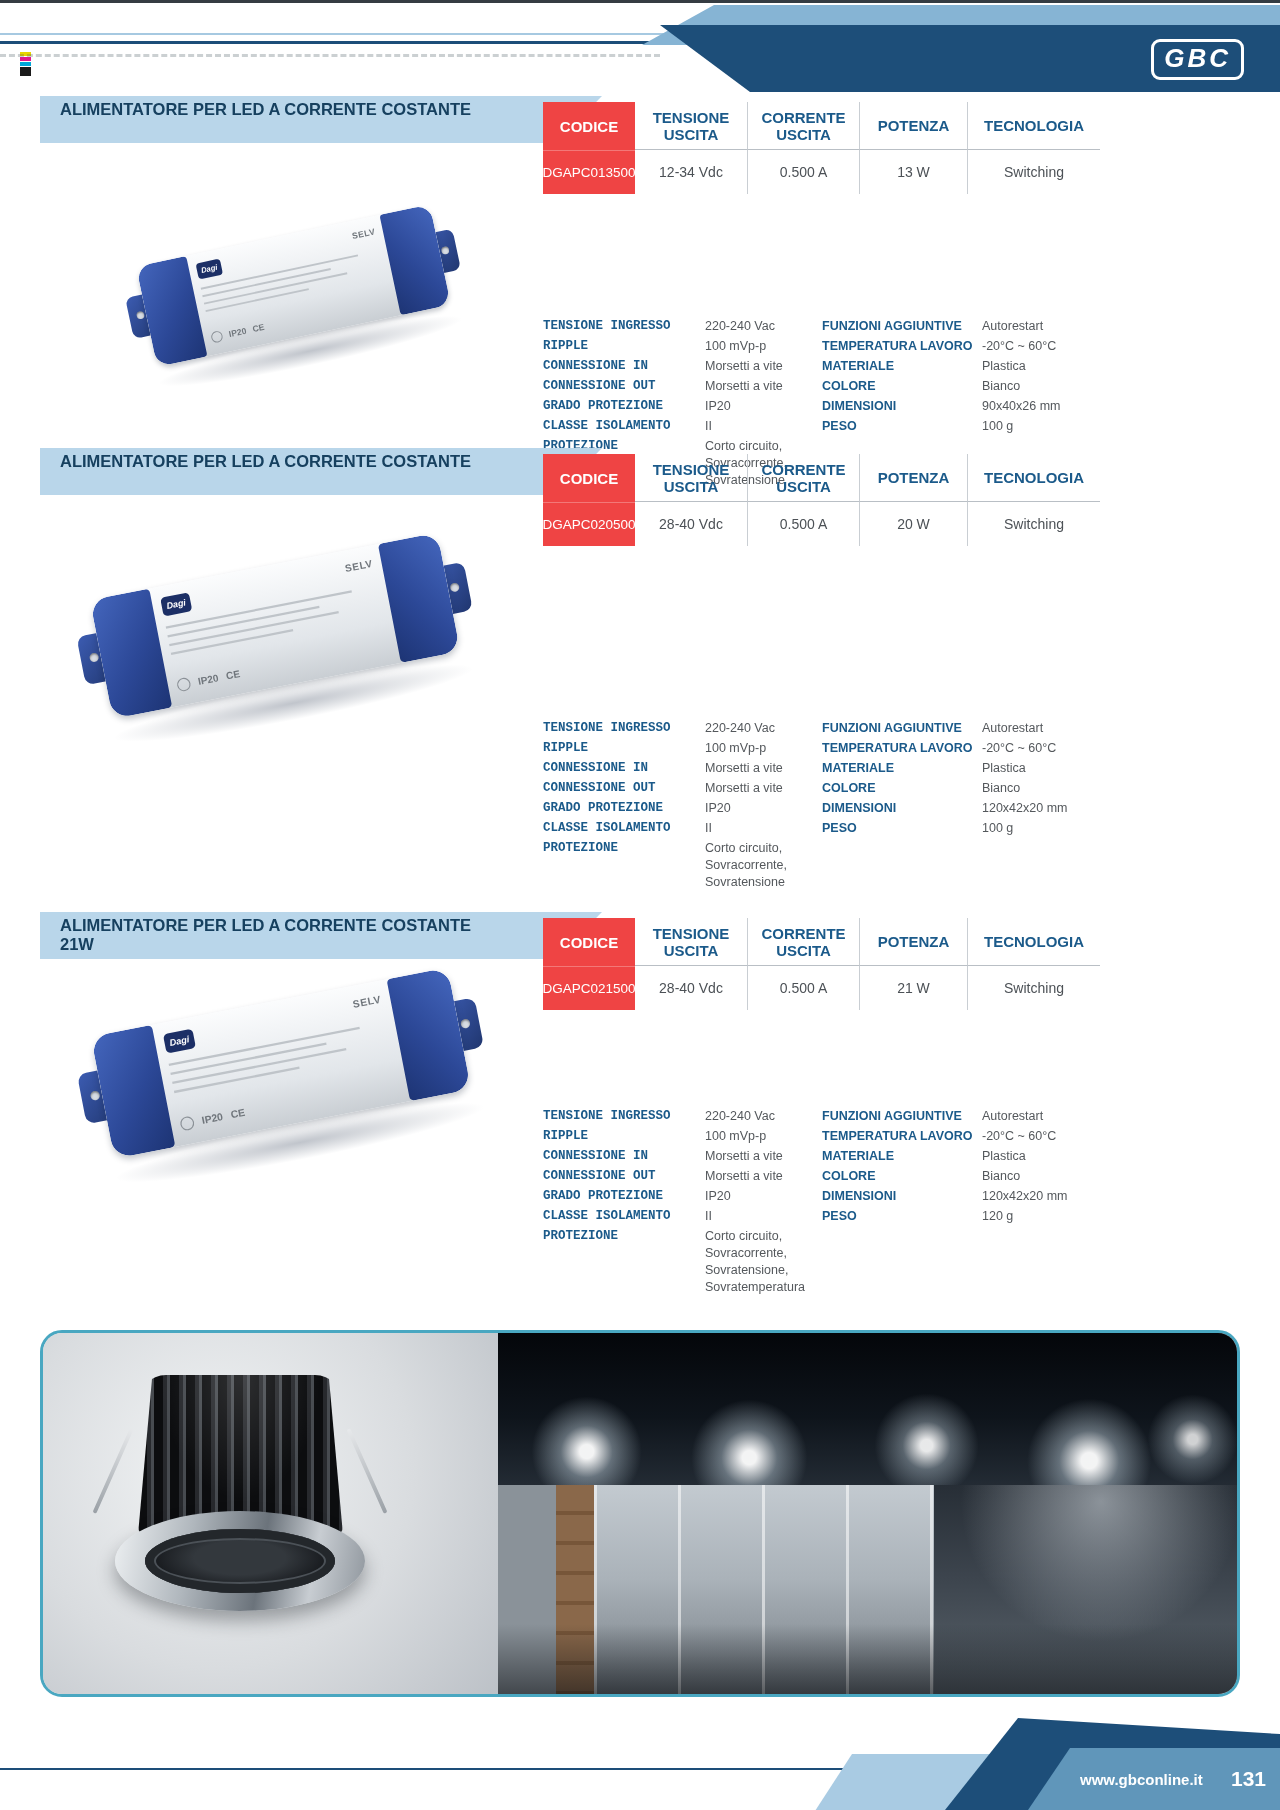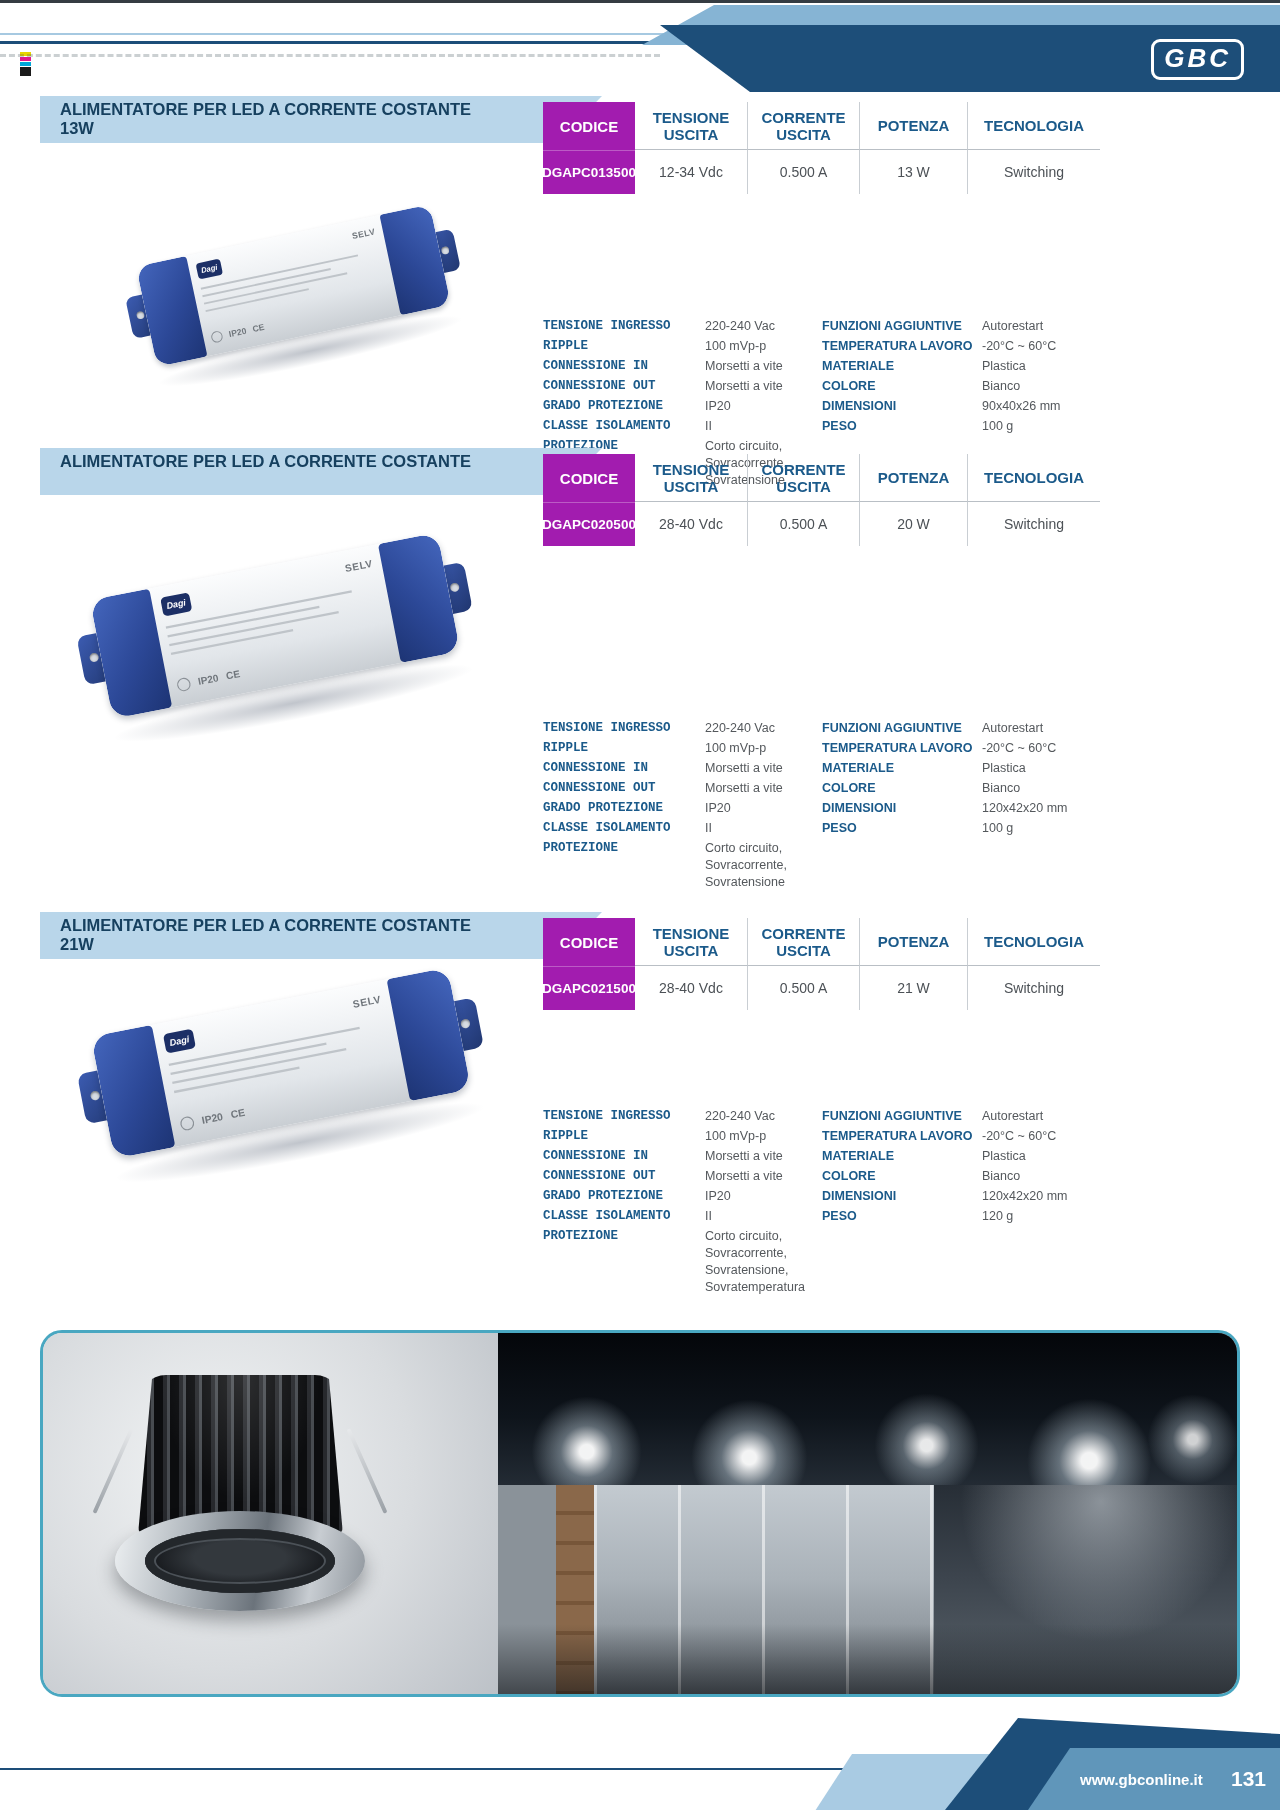--- a/index.html
+++ b/index.html
@@ -37,25 +37,25 @@
   .section{position:absolute;left:0;width:1280px;}
   #s1{top:96px;}  #s2{top:448px;}  #s3{top:912px;}
 
   .band{position:absolute;left:40px;top:0;width:562px;height:47px;background:#b9d6ea;
     clip-path:polygon(0 0,100% 0,calc(100% - 46px) 100%,0 100%);
     box-sizing:border-box;padding:4px 0 0 20px;color:#16405f;font-weight:bold;
     font-size:16.5px;line-height:19px;}
 
   .ptable{position:absolute;left:543px;top:6px;width:557px;}
   .t-grid{display:grid;grid-template-columns:92px 112px 112px 108px 133px;grid-template-rows:48px 44px;}
-  .codcol{grid-row:1/3;grid-column:1;background:#a21caf;display:flex;flex-direction:column;}
+  .codcol{grid-row:1/3;grid-column:1;background:#ef4444;display:flex;flex-direction:column;}
   .codhead{height:48px;display:flex;align-items:center;justify-content:center;
     color:#fff;font-weight:bold;font-size:15px;}
   .codval{flex:1;display:flex;align-items:center;justify-content:center;
-    color:#fff;font-size:13.5px;border-top:1px solid rgba(255,255,255,.28);font-weight:bold;}
+    color:#fff;font-size:13.5px;border-top:1px solid rgba(255,255,255,.28);}
   .th{display:flex;align-items:center;justify-content:center;text-align:center;
     color:#1b5a8a;font-weight:bold;font-size:15px;line-height:17px;
     border-bottom:1px solid #b9bfc5;white-space:pre-line;}
   .td{display:flex;align-items:center;justify-content:center;font-size:14px;color:#4c5156;}
   .sep{border-left:1px solid #c9ced3;}
 
   
   .specs{position:absolute;font-size:12.5px;line-height:17px;}
   .specs .spec-row{display:flex;margin-bottom:3px;}
   .spec-label{font-weight:bold;color:#1b5a8a;flex:0 0 auto;}
@@ -170,21 +170,20 @@
 <div class="abs hdr-rule-dark"></div>
 <div class="abs hdr-dotted"></div>
 <div class="abs hdr-lightband"></div>
 <div class="abs hdr-banner">
   <div class="gbc-logo">GBC</div>
 </div>
 
 <div class="section" id="s1">
   <div class="band">
     <div>ALIMENTATORE PER LED A CORRENTE COSTANTE</div>
-    <div>13W</div>
   </div>
   <div class="ptable">
     <div class="t-grid">
       <div class="codcol">
         <div class="codhead">CODICE</div>
         <div class="codval">DGAPC013500</div>
       </div>
       <div class="th">TENSIONE
 USCITA</div>
       <div class="th sep">CORRENTE

